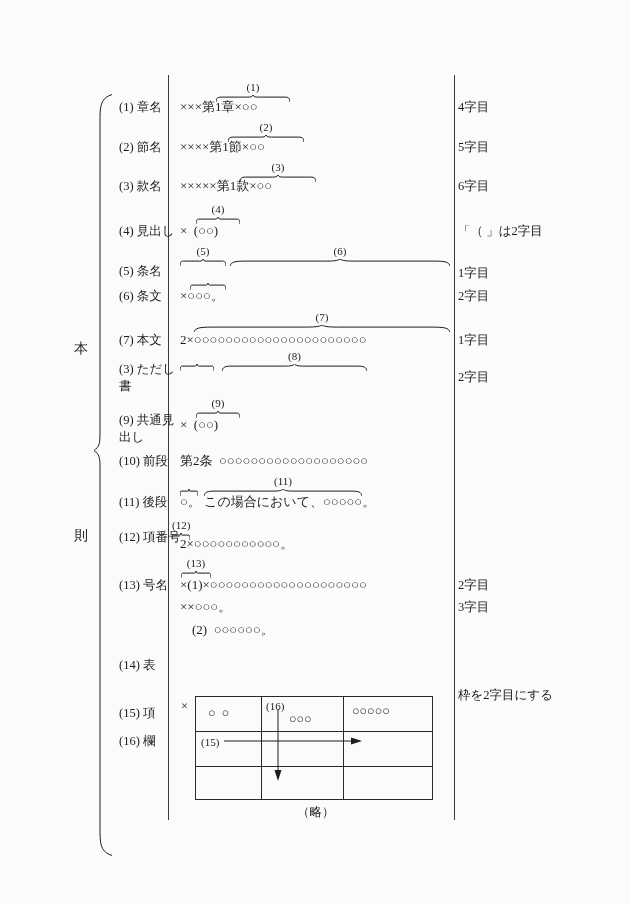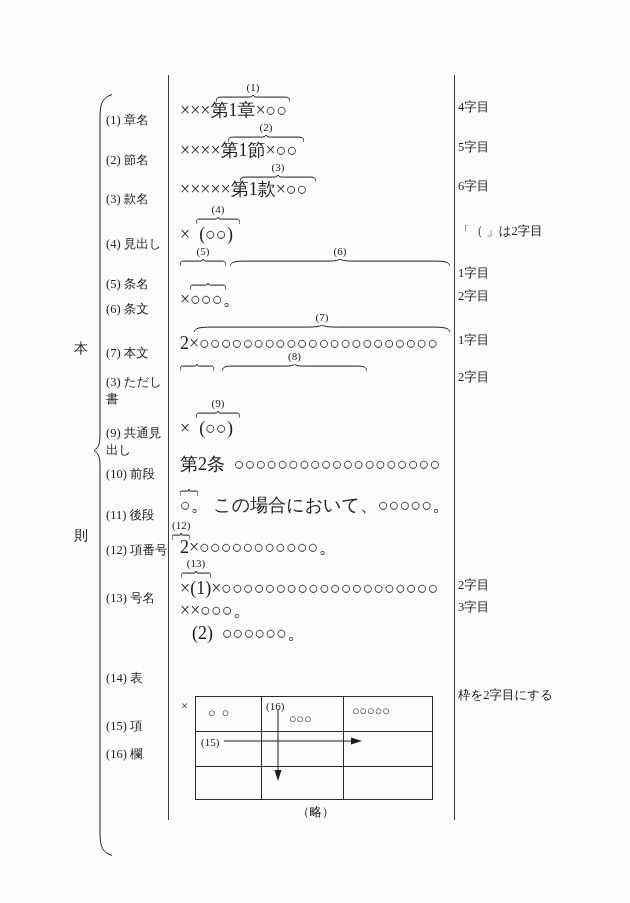--- a/index.html
+++ b/index.html
@@ -1,21 +1,21 @@
 <!DOCTYPE html>
 <html><head>
 <meta charset="utf-8">
 <style>
   html,body{margin:0;padding:0;background:#e8e8e8;}
   .page{position:relative;width:630px;height:903px;background:#fbfbfa;overflow:hidden;
         font-family:"Liberation Serif","DejaVu Serif",serif;color:#1c1c1c;}
-  .t{position:absolute;font-size:18px;line-height:1.25;white-space:pre;}
+  .t{position:absolute;font-size:13px;line-height:1.25;white-space:pre;}
   .sm{font-size:12.5px;}
-  .ilabel{position:absolute;left:106px;width:62px;font-size:12.5px;line-height:1.35;
-          word-break:break-all;white-space:normal;margin-top:13px;}
+  .ilabel{position:absolute;left:119px;width:62px;font-size:12.5px;line-height:1.35;
+          word-break:break-all;white-space:normal;}
   .note{position:absolute;left:458px;font-size:12.5px;white-space:pre;}
   .vline{position:absolute;top:75px;width:1px;height:745px;background:#3a3a3a;}
   .brace{position:absolute;}
   .btag{text-align:center;font-size:11px;line-height:1;margin-bottom:2px;white-space:pre;}
   .bsvg{display:block;width:100%;height:7px;}
   .vbrace{position:absolute;left:92px;top:93px;width:20px;height:764px;}
   .honsoku{position:absolute;left:74px;font-size:14px;}
   .table{position:absolute;left:195px;top:696px;width:236px;height:102px;border:1px solid #2a2a2a;}
   .gline{position:absolute;background:#2a2a2a;}
   .cell{position:absolute;font-size:12.5px;white-space:pre;}
@@ -130,20 +130,26 @@
     <div class="btag">(9)</div>
     <svg class="bsvg" viewBox="0 0 100 10" preserveAspectRatio="none">
         <path d="M0,10 C0.5,4.5 2,3 7,3 L43,3 C47,3 49,2.5 50,0 C51,2.5 53,3 57,3 L93,3 C98,3 99.5,4.5 100,10" fill="none" stroke-width="1" vector-effect="non-scaling-stroke"></path>
       </svg>
   </div>
   <div class="brace" style="left:180px;top:489px;width:18px">
     <svg class="bsvg" viewBox="0 0 100 10" preserveAspectRatio="none">
         <path d="M0,10 C0.5,4.5 2,3 7,3 L43,3 C47,3 49,2.5 50,0 C51,2.5 53,3 57,3 L93,3 C98,3 99.5,4.5 100,10" fill="none" stroke-width="1" vector-effect="non-scaling-stroke"></path>
       </svg>
   </div>
+  <div class="brace" style="left:204px;top:476px;width:158px">
+    <div class="btag">(11)</div>
+    <svg class="bsvg" viewBox="0 0 100 10" preserveAspectRatio="none">
+        <path d="M0,10 C0.5,4.5 2,3 7,3 L43,3 C47,3 49,2.5 50,0 C51,2.5 53,3 57,3 L93,3 C98,3 99.5,4.5 100,10" fill="none" stroke-width="1" vector-effect="non-scaling-stroke"></path>
+      </svg>
+  </div>
   <div class="brace" style="left:172px;top:520px;width:18px">
     <div class="btag">(12)</div>
     <svg class="bsvg" viewBox="0 0 100 10" preserveAspectRatio="none">
         <path d="M0,10 C0.5,4.5 2,3 7,3 L43,3 C47,3 49,2.5 50,0 C51,2.5 53,3 57,3 L93,3 C98,3 99.5,4.5 100,10" fill="none" stroke-width="1" vector-effect="non-scaling-stroke"></path>
       </svg>
   </div>
   <div class="brace" style="left:181px;top:558px;width:30px">
     <div class="btag">(13)</div>
     <svg class="bsvg" viewBox="0 0 100 10" preserveAspectRatio="none">
         <path d="M0,10 C0.5,4.5 2,3 7,3 L43,3 C47,3 49,2.5 50,0 C51,2.5 53,3 57,3 L93,3 C98,3 99.5,4.5 100,10" fill="none" stroke-width="1" vector-effect="non-scaling-stroke"></path>

